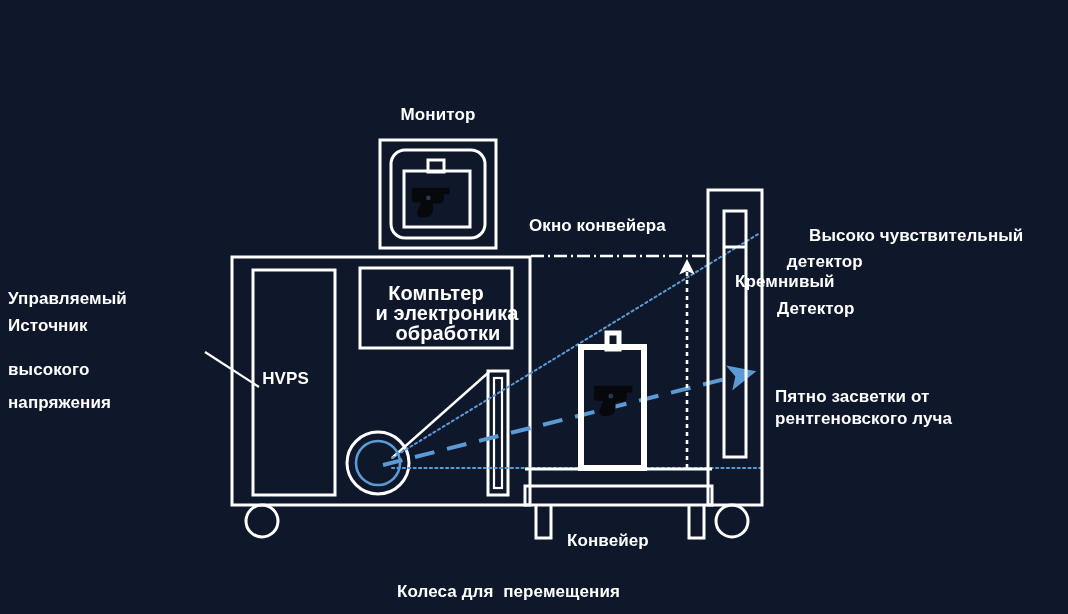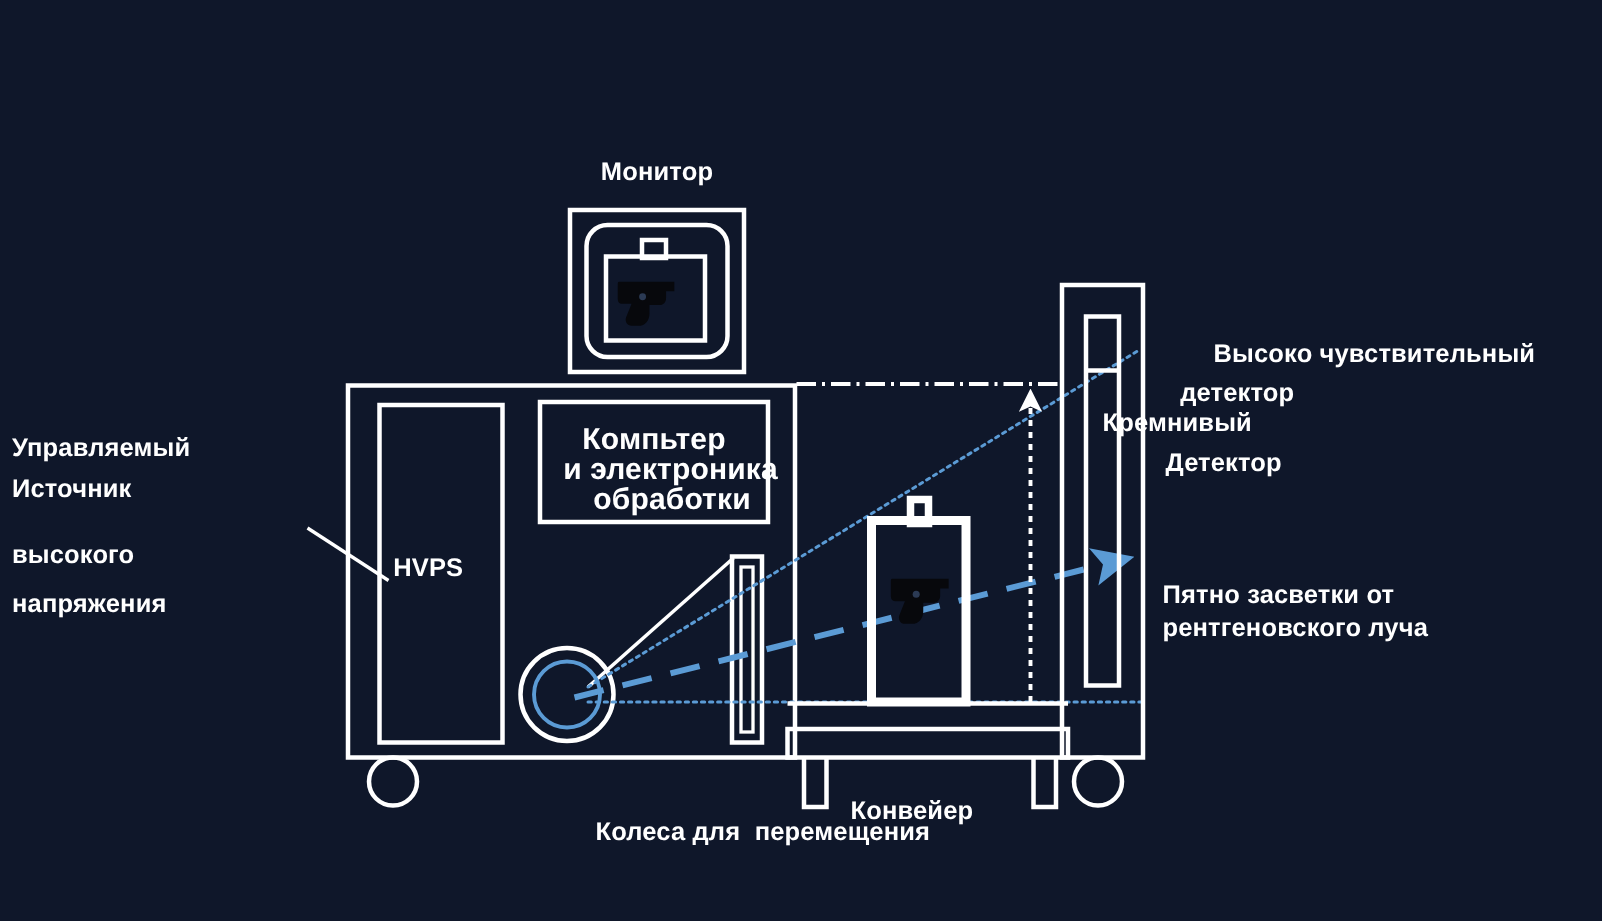--- a/index.html
+++ b/index.html
@@ -133,20 +133,21 @@
 
     <g>
       <circle cx="262" cy="521" r="16" fill="none" stroke="#ffffff" stroke-width="3"></circle>
       <circle cx="732" cy="521" r="16" fill="none" stroke="#ffffff" stroke-width="3"></circle>
     </g>
 
   </svg>
 
   <div class="lbl lbl-md ctr" style="left:378px; top:104px; width:120px;">Монитор</div>
 
+  <div class="lbl lbl-md" style="left:529px; top:215px;">Окно конвейера</div>
 
   <div>
     <div class="lbl lbl-lg" style="left:8px; top:288px;">Управляемый</div>
     <div class="lbl lbl-lg" style="left:8px; top:315px;">Источник</div>
     <div class="lbl lbl-lg" style="left:8px; top:359px;">высокого</div>
     <div class="lbl lbl-lg" style="left:8px; top:392px;">напряжения</div>
   </div>
 
   <div class="lbl lbl-md ctr" style="left:254px; top:368px; width:63px;">HVPS</div>
 
@@ -167,15 +168,15 @@
   </div>
 
   <div>
     <div class="lbl lbl-md" style="left:775px; top:386px;">Пятно засветки от</div>
     <div class="lbl lbl-md" style="left:775px; top:408px;">рентгеновского луча</div>
   </div>
 
 
   <div class="lbl lbl-md" style="left:567px; top:530px;">Конвейер</div>
 
-  <div class="lbl lbl-md" style="left:397px; top:544px;">Колеса для  перемещения</div>
+  <div class="lbl lbl-md" style="left:397px; top:581px;">Колеса для  перемещения</div>
 
 </div>
 
 </body></html>

